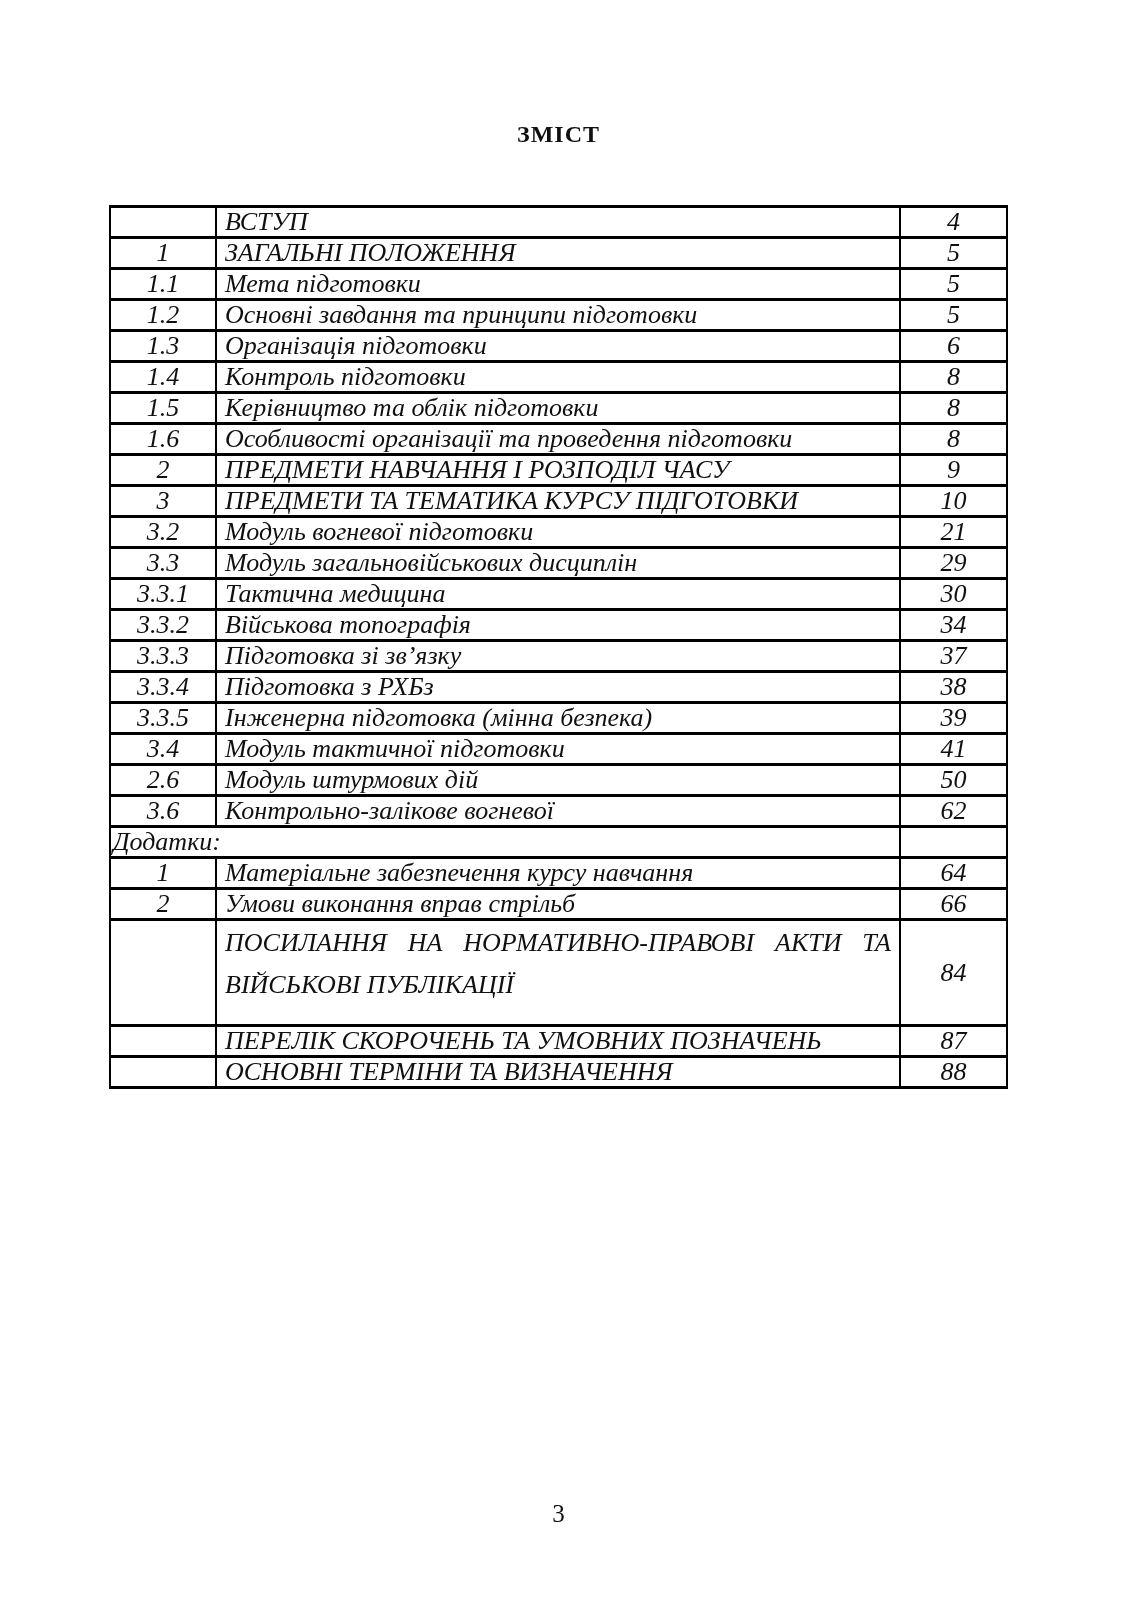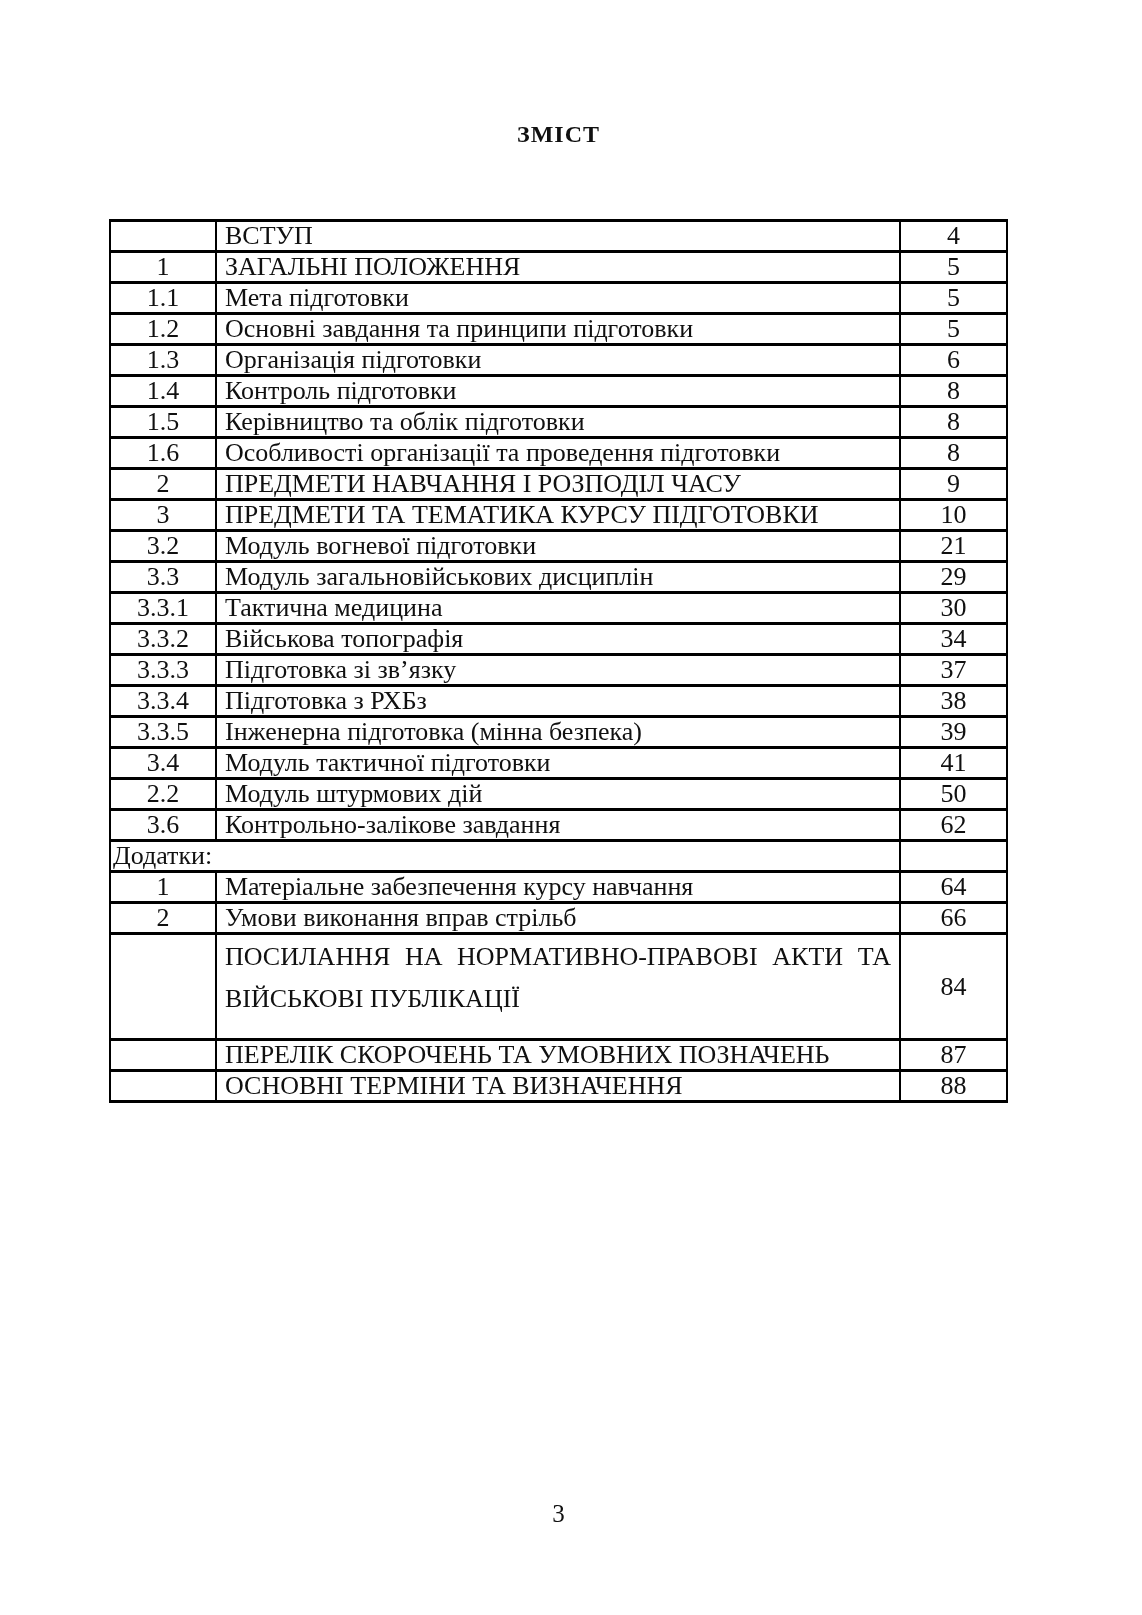--- a/index.html
+++ b/index.html
@@ -20,26 +20,27 @@
     top: 121px;
     left: 109px;
     width: 899px;
     text-align: center;
     font-size: 24px;
     font-weight: bold;
     letter-spacing: 1px;
   }
   table.toc {
     position: absolute;
-    top: 219px;
+    top: 205px;
     left: 109px;
     width: 899px;
     border-collapse: collapse;
     table-layout: fixed;
     border: 2px solid #000;
+    font-style: italic;
   }
   table.toc td {
     border-left: 2px solid #000;
     border-right: 2px solid #000;
     border-top: 3px solid #000;
     border-bottom: 3px solid #000;
     font-size: 26px;
     line-height: 28px;
     height: 27px;
     vertical-align: middle;
@@ -174,27 +175,27 @@
         <td class="cell-num">3.3.5</td>
         <td class="cell-title">Інженерна підготовка (мінна безпека)</td>
         <td class="cell-page">39</td>
       </tr>
       <tr>
         <td class="cell-num">3.4</td>
         <td class="cell-title">Модуль тактичної підготовки</td>
         <td class="cell-page">41</td>
       </tr>
       <tr>
-        <td class="cell-num">2.2</td>
+        <td class="cell-num">2.6</td>
         <td class="cell-title">Модуль штурмових дій</td>
         <td class="cell-page">50</td>
       </tr>
       <tr>
         <td class="cell-num">3.6</td>
-        <td class="cell-title">Контрольно-залікове завдання</td>
+        <td class="cell-title">Контрольно-залікове вогневої</td>
         <td class="cell-page">62</td>
       </tr>
       <tr>
         <td class="cell-span" colspan="2">Додатки:</td>
         <td class="cell-page"></td>
       </tr>
       <tr>
         <td class="cell-num">1</td>
         <td class="cell-title">Матеріальне забезпечення курсу навчання</td>
         <td class="cell-page">64</td>

